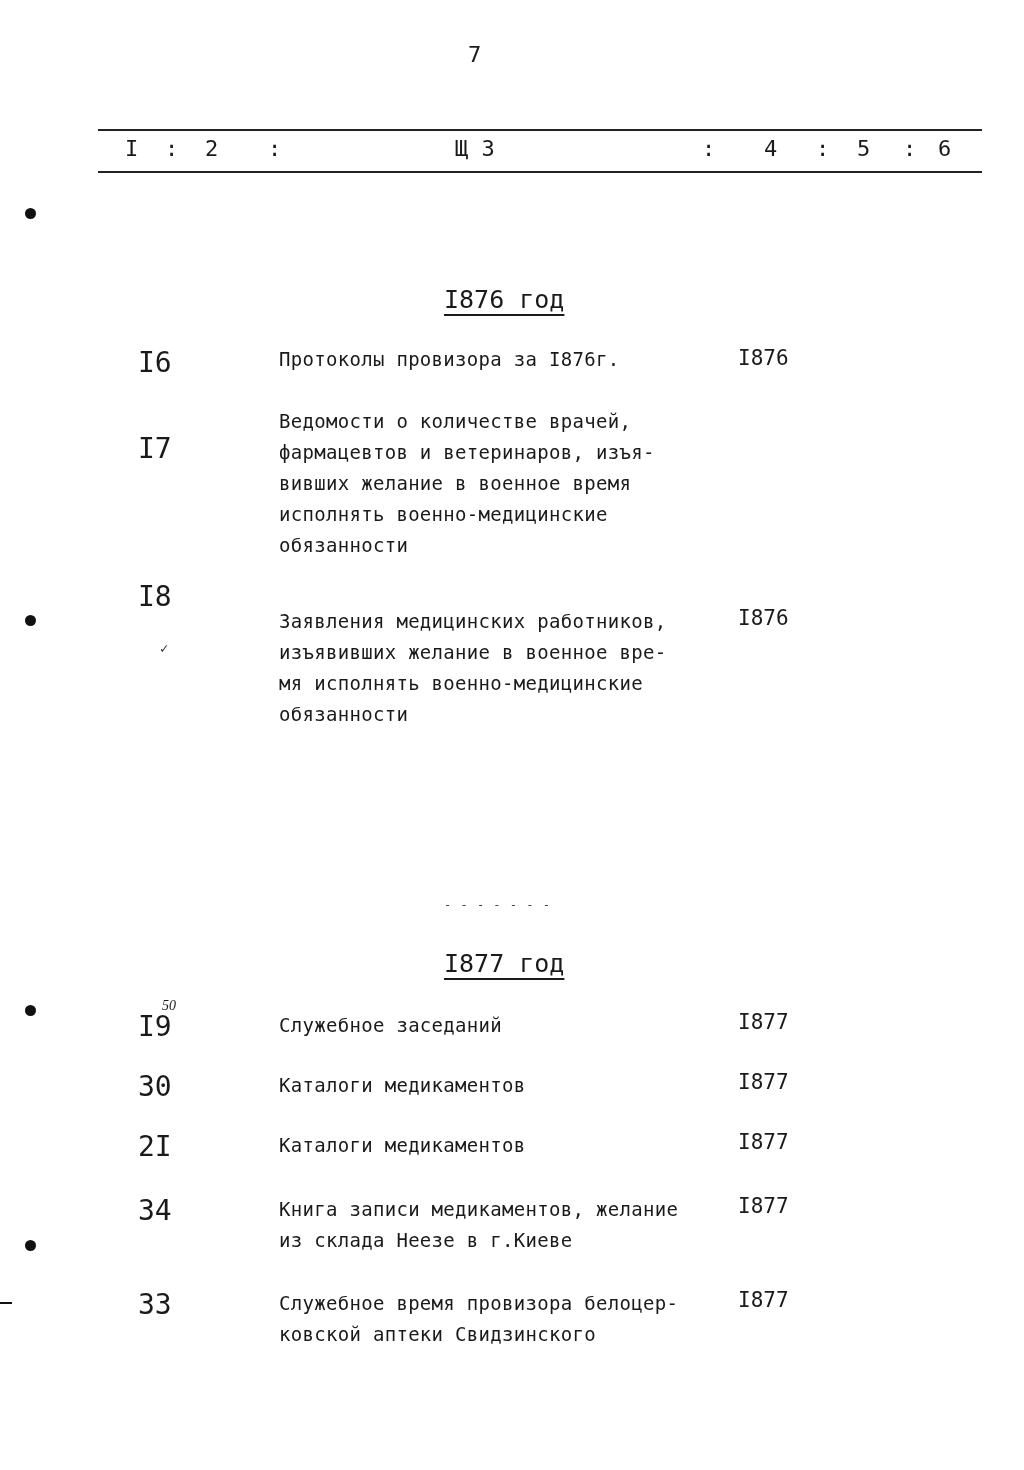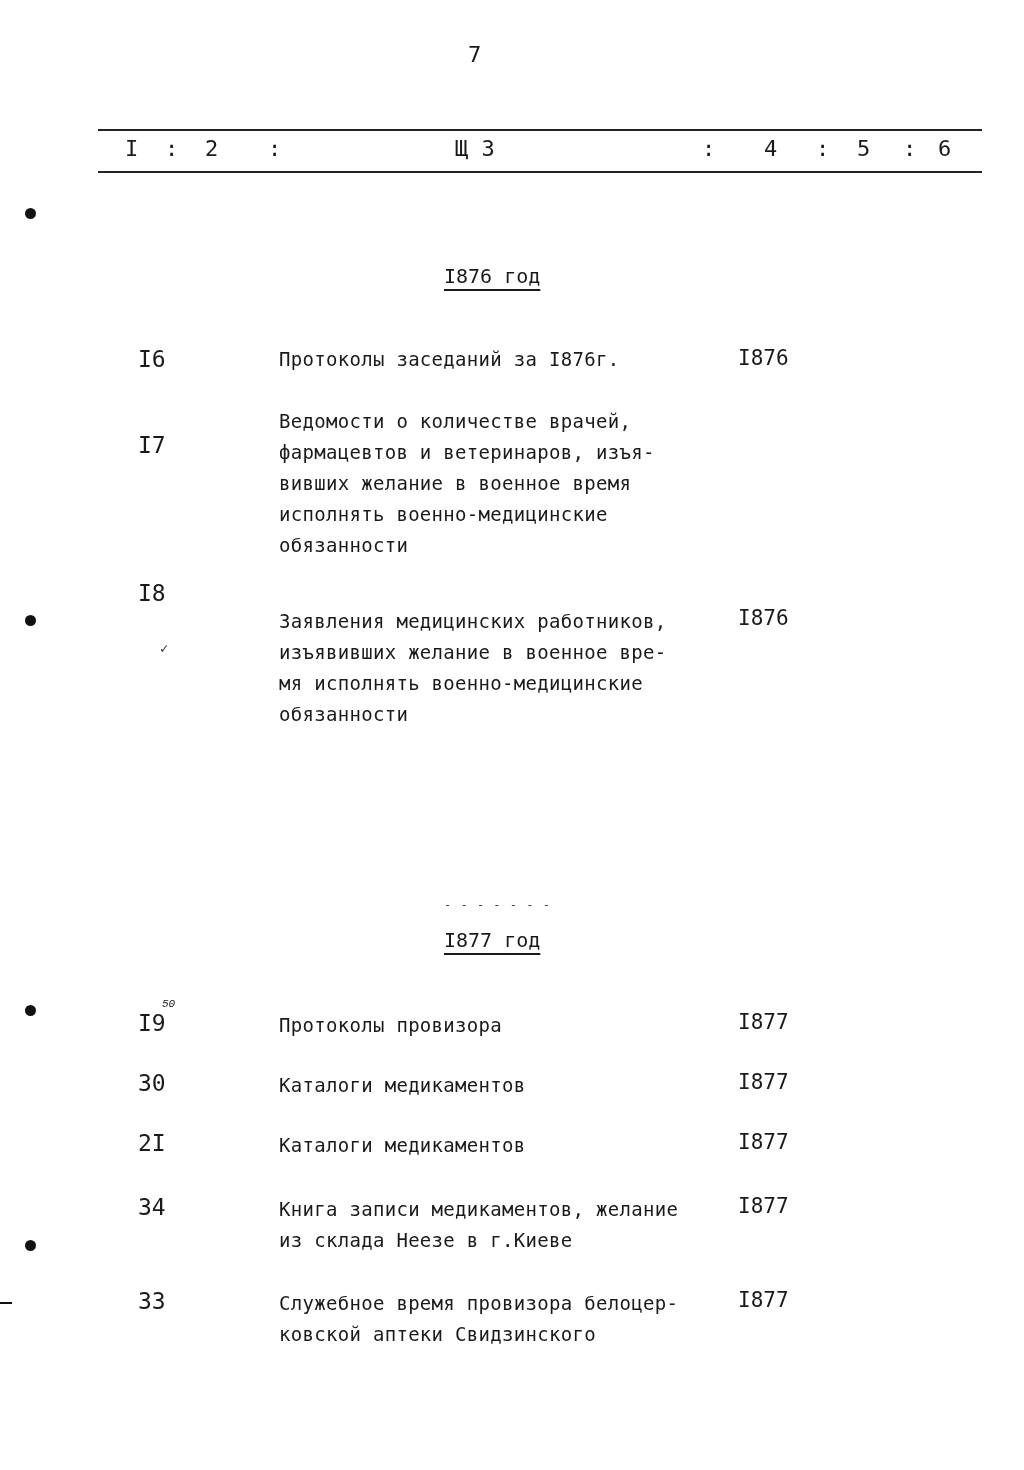--- a/index.html
+++ b/index.html
@@ -5,26 +5,26 @@
   html, body { margin: 0; padding: 0; background: #ffffff; }
   body {
     width: 1024px; height: 1470px; position: relative; overflow: hidden;
     font-family: "DejaVu Sans Mono", "Liberation Mono", monospace;
     color: #1a1a1a;
   }
   .abs { position: absolute; }
   .page-num { left: 468px; top: 42px; font-size: 22px; }
   .rule { left: 98px; width: 884px; height: 2px; background: #222; }
   .hdr { top: 136px; font-size: 22px; }
-  .year-head { font-size: 20px; text-decoration: underline; text-underline-offset: 6px; text-decoration-thickness: 2px; }
-  .entry-num { left: 138px; font-size: 23px; }
+  .year-head { font-size: 25px; text-decoration: underline; text-underline-offset: 6px; text-decoration-thickness: 2px; margin-top: 21px; }
+  .entry-num { left: 138px; font-size: 28px; }
   .entry-text { left: 279px; font-size: 19px; line-height: 31px; width: 460px; white-space: pre-line; letter-spacing: 0.3px; }
   .entry-year { left: 738px; font-size: 21px; }
   .hole { width: 11px; height: 11px; border-radius: 50%; background: #111; left: 25px; }
-  .note { left: 162px; top: 998px; font-size: 11px; font-style: italic; font-family: Liberation Mono, monospace; }
+  .note { left: 162px; top: 998px; font-size: 14px; font-style: italic; font-family: Liberation Serif, serif; }
   .dashes { left: 444px; top: 898px; font-size: 12px; letter-spacing: 1px; color: #444; }
   .edge-mark { left: 0; top: 1302px; width: 12px; height: 2px; background: #111; }
   .tick { left: 160px; top: 640px; font-size: 14px; color: #333; }
 </style>
 </head>
 <body>
 
 <div class="abs page-num">7</div>
 
 <div class="abs rule" style="top:129px"></div>
@@ -43,21 +43,21 @@
 
 <div class="abs hole" style="top:208px"></div>
 <div class="abs hole" style="top:615px"></div>
 <div class="abs hole" style="top:1005px"></div>
 <div class="abs hole" style="top:1240px"></div>
 <div class="abs edge-mark"></div>
 
 <div class="abs year-head" style="left:444px; top:264px">I876 год</div>
 
 <div class="abs entry-num" style="top:346px">I6</div>
-<div class="abs entry-text" style="top:344px">Протоколы заседаний за I876г.</div>
+<div class="abs entry-text" style="top:344px">Протоколы провизора за I876г.</div>
 <div class="abs entry-year" style="top:346px">I876</div>
 
 <div class="abs entry-num" style="top:432px">I7</div>
 <div class="abs entry-text" style="top:406px">Ведомости о количестве врачей,
 фармацевтов и ветеринаров, изъя-
 вивших желание в военное время
 исполнять военно-медицинские
 обязанности</div>
 
 <div class="abs entry-num" style="top:580px">I8</div>
@@ -66,21 +66,21 @@
 изъявивших желание в военное вре-
 мя исполнять военно-медицинские
 обязанности</div>
 <div class="abs entry-year" style="top:606px">I876</div>
 
 <div class="abs dashes">- - - - - - -</div>
 <div class="abs year-head" style="left:444px; top:928px">I877 год</div>
 
 <div class="abs entry-num" style="top:1010px">I9</div>
 <div class="abs note">50</div>
-<div class="abs entry-text" style="top:1010px">Протоколы провизора</div>
+<div class="abs entry-text" style="top:1010px">Служебное заседаний</div>
 <div class="abs entry-year" style="top:1010px">I877</div>
 
 <div class="abs entry-num" style="top:1070px">30</div>
 <div class="abs entry-text" style="top:1070px">Каталоги медикаментов</div>
 <div class="abs entry-year" style="top:1070px">I877</div>
 
 <div class="abs entry-num" style="top:1130px">2I</div>
 <div class="abs entry-text" style="top:1130px">Каталоги медикаментов</div>
 <div class="abs entry-year" style="top:1130px">I877</div>
 

